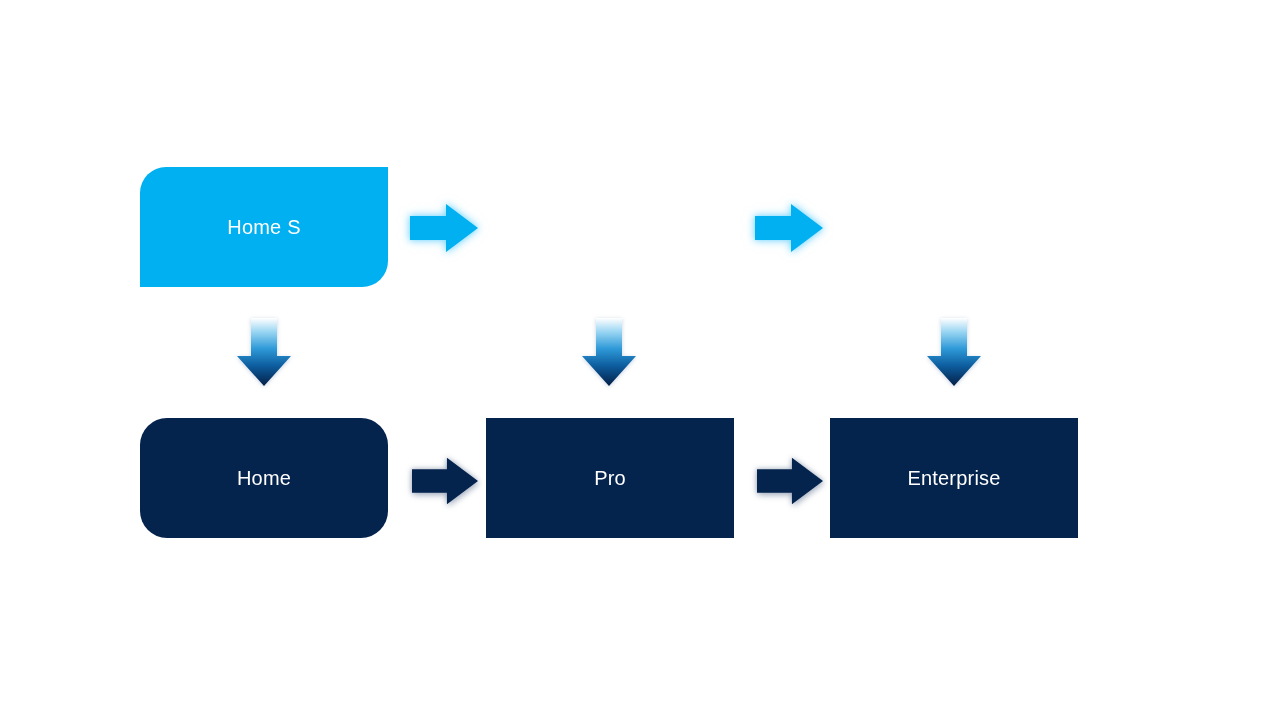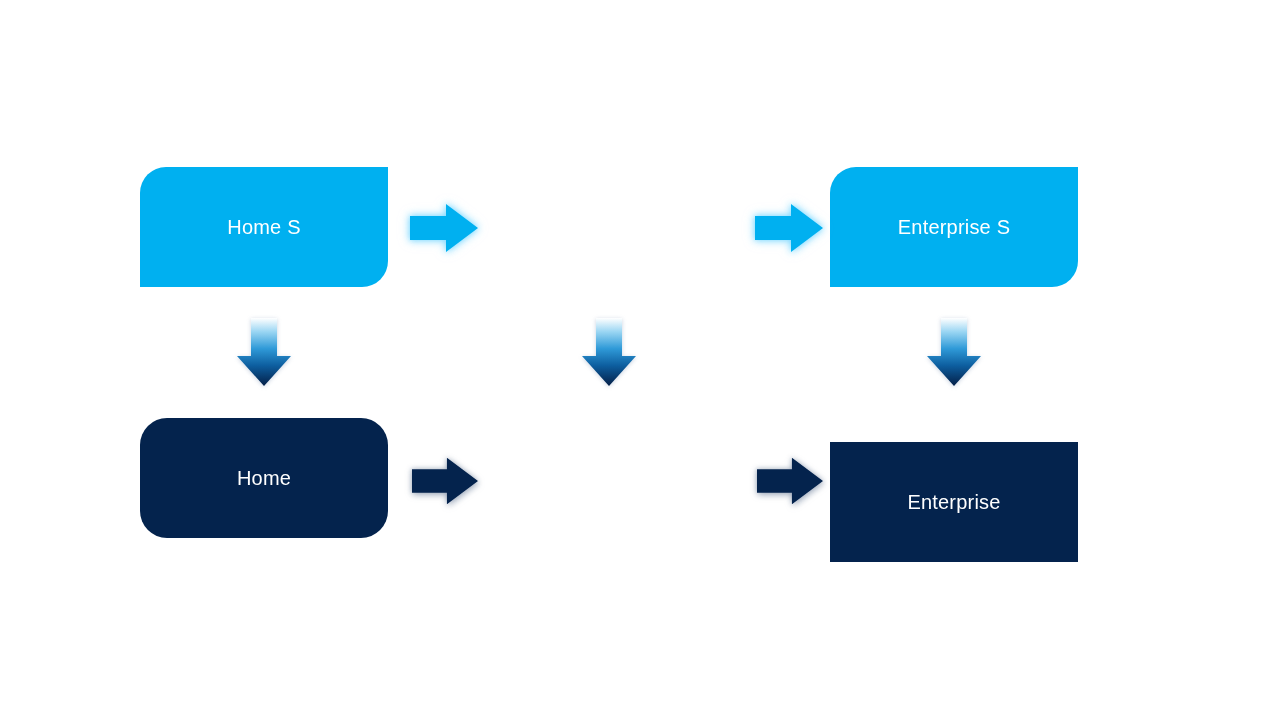--- a/index.html
+++ b/index.html
@@ -62,23 +62,20 @@
         <stop offset="45%" stop-color="#2f9ad8"></stop>
         <stop offset="70%" stop-color="#0d5e9f"></stop>
         <stop offset="100%" stop-color="#041f47"></stop>
       </linearGradient>
     </defs>
   </svg>
 
   <div class="box box-top" style="left:140px; top:167px;">
     <span>Home S</span>
   </div>
-  <div class="box box-top" style="left:830px; top:167px;">
-    <span>Enterprise S</span>
-  </div>
 
   <svg class="arrow arrow-right-light" style="left:410px; top:204px;" width="68" height="48" viewBox="0 0 68 48">
     <path d="M0 12 H36 V0 L68 24 L36 48 V36 H0 Z" fill="#00b0f0"></path>
   </svg>
   <svg class="arrow arrow-right-light" style="left:755px; top:204px;" width="68" height="48" viewBox="0 0 68 48">
     <path d="M0 12 H36 V0 L68 24 L36 48 V36 H0 Z" fill="#00b0f0"></path>
   </svg>
 
   <svg class="arrow arrow-down-gradient" style="left:237px; top:318px;" width="54" height="68" viewBox="0 0 54 68">
     <path d="M14 0 H40 V38 H54 L27 68 L0 38 H14 Z" fill="url(#vgrad)"></path>
@@ -86,21 +83,24 @@
   <svg class="arrow arrow-down-gradient" style="left:582px; top:318px;" width="54" height="68" viewBox="0 0 54 68">
     <path d="M14 0 H40 V38 H54 L27 68 L0 38 H14 Z" fill="url(#vgrad)"></path>
   </svg>
   <svg class="arrow arrow-down-gradient" style="left:927px; top:318px;" width="54" height="68" viewBox="0 0 54 68">
     <path d="M14 0 H40 V38 H54 L27 68 L0 38 H14 Z" fill="url(#vgrad)"></path>
   </svg>
 
   <div class="box box-bottom" style="left:140px; top:418px;border-radius:27px;">
     <span>Home</span>
   </div>
-  <div class="box box-bottom" style="left:830px; top:418px;margin-top:24px;">
+  <div class="box box-bottom" style="left:486px; top:418px;">
+    <span>Pro</span>
+  </div>
+  <div class="box box-bottom" style="left:830px; top:418px;">
     <span>Enterprise</span>
   </div>
 
   <svg class="arrow arrow-right-dark" style="left:412px; top:457px;" width="66" height="48" viewBox="0 0 68 48">
     <path d="M0 12 H36 V0 L68 24 L36 48 V36 H0 Z" fill="#04234d"></path>
   </svg>
   <svg class="arrow arrow-right-dark" style="left:757px; top:457px;" width="66" height="48" viewBox="0 0 68 48">
     <path d="M0 12 H36 V0 L68 24 L36 48 V36 H0 Z" fill="#04234d"></path>
   </svg>
 

